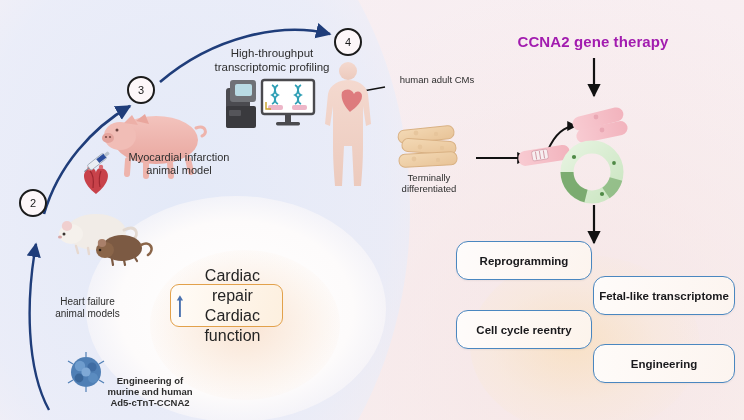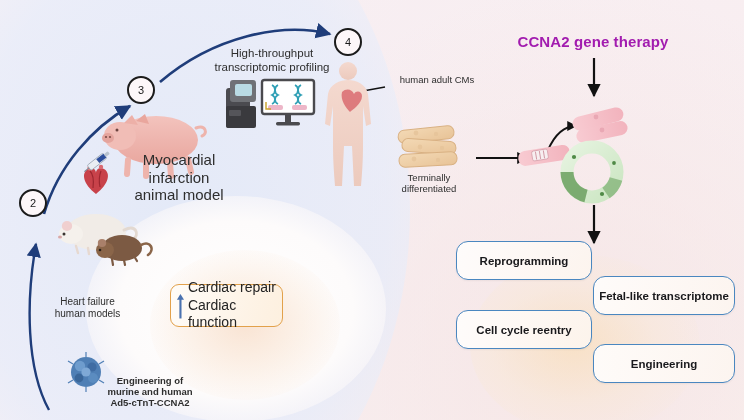--- a/index.html
+++ b/index.html
@@ -65,21 +65,21 @@
     box-shadow:0 1px 2px rgba(0,0,0,.05);
   }
 
   
   #cardiac-box{
     position:absolute;left:170px;top:284px;width:113px;height:43px;
     box-sizing:border-box;border:1.6px solid #e2a14b;border-radius:9px;
     background:linear-gradient(95deg,rgba(255,252,248,.95),rgba(253,240,223,.92));
     display:flex;align-items:center;gap:3px;padding:0 4px 0 5px;
   }
-  #cardiac-box .txt{font-size:14px;color:#242424;line-height:1.25;}
+  #cardiac-box .txt{font-size:16px;color:#242424;line-height:1.25;text-align:center;}
 
   
   #therapy-title{
     position:absolute;left:508px;top:33px;width:170px;text-align:center;
     font-size:15px;font-weight:bold;color:#a21caf;letter-spacing:.1px;
   }
 </style>
 </head>
 <body>
 
@@ -278,28 +278,28 @@
 
   <div class="step" style="left:19px;top:189px;">2</div>
   <div class="step" style="left:127px;top:76px;">3</div>
   <div class="step" style="left:334px;top:28px;">4</div>
 
   <div class="lbl c" style="left:206px;top:47px;width:132px;font-size:11.5px;">
     <div>High-throughput</div>
     <div>transcriptomic profiling</div>
   </div>
 
-  <div class="lbl c" style="left:120px;top:151px;width:118px;font-size:15px;">
+  <div class="lbl c" style="left:120px;top:151px;width:118px;font-size:11px;">
     <div>Myocardial infarction</div>
     <div>animal model</div>
   </div>
 
   <div class="lbl c" style="left:35px;top:273px;width:105px;font-size:10px;margin-top:23px;">
     <div>Heart failure</div>
-    <div>human models</div>
+    <div>animal models</div>
   </div>
 
   <div class="lbl c bold" style="left:90px;top:375px;width:120px;font-size:9.5px;">
     <div>Engineering of</div>
     <div>murine and human</div>
     <div>Ad5-cTnT-CCNA2</div>
   </div>
 
   <div class="lbl c" style="left:380px;top:74px;width:114px;font-size:9.5px;">
     <div>human adult CMs</div>

